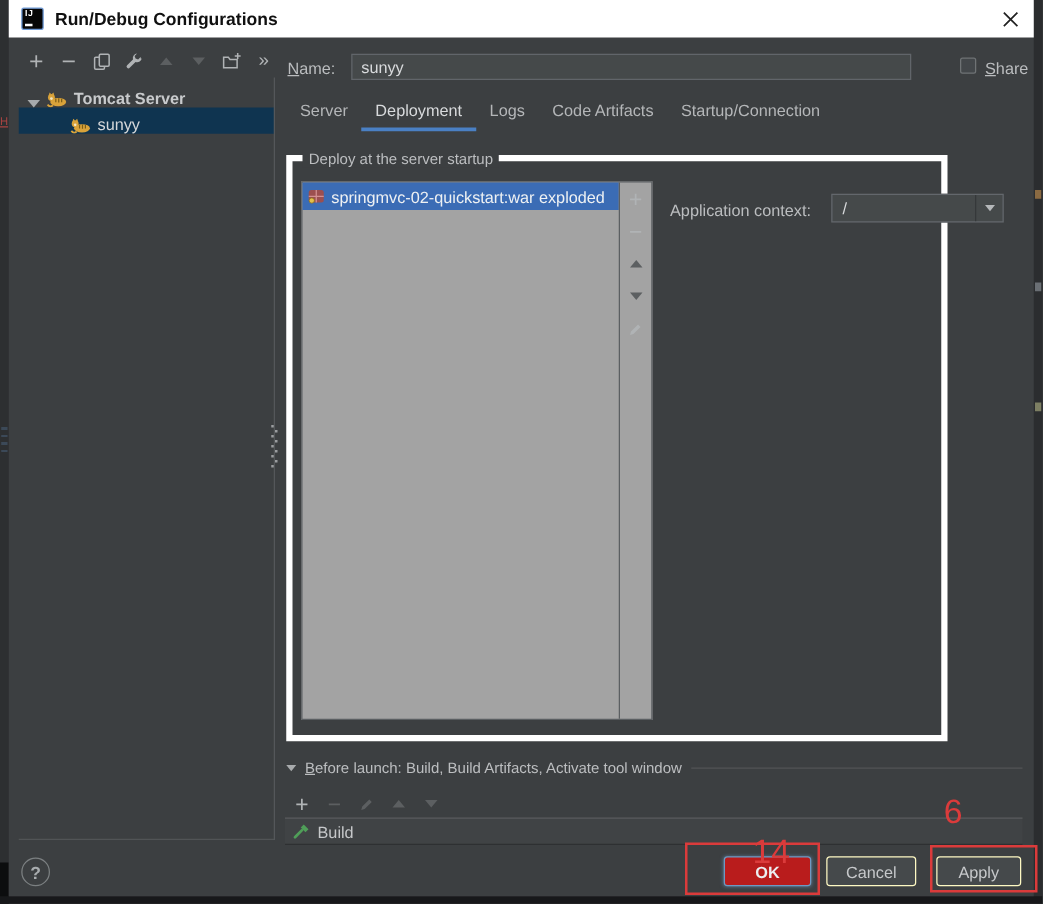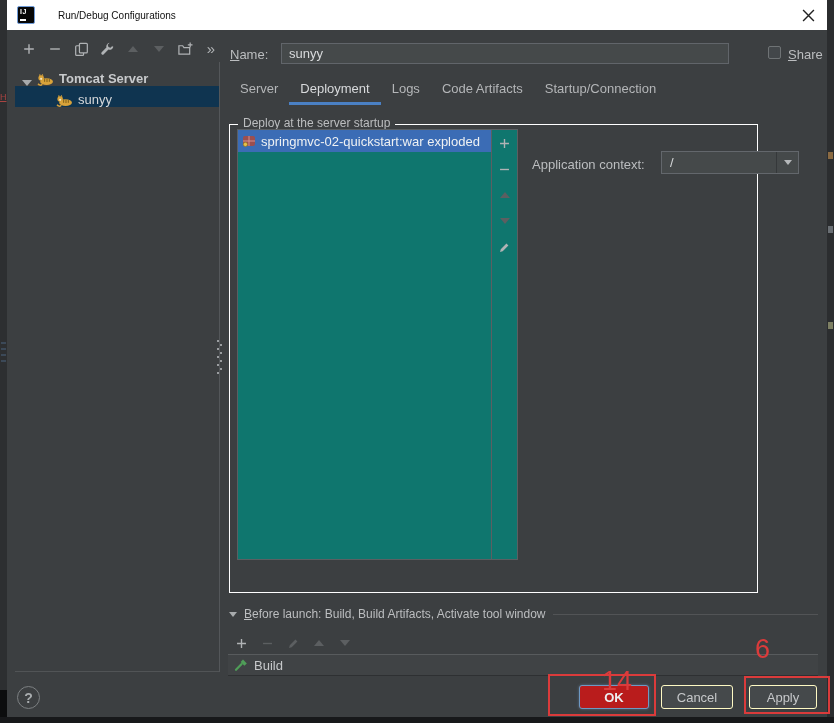--- a/index.html
+++ b/index.html
@@ -16,21 +16,21 @@
   .bg-right-strip i { position:absolute; left:1px; width:5px; height:7px; display:block; }
   .bg-bottom-strip { position:absolute; left:0; top:717px; width:834px; height:6px; background:#17181a; }
 
   
   .dialog { position:absolute; left:7px; top:0; width:820px; height:717px; background:#3c3f41; color:#bbbdbf; font-size:13px; }
 
   .titlebar { position:absolute; left:0; top:0; width:100%; height:30px; background:#ffffff; display:flex; align-items:center; padding:0 10px; }
   .logo { width:18px; height:18px; background:#070707; border:1px solid #6f9bd8; border-radius:2px; position:relative; flex:none; }
   .logo .ij { position:absolute; left:2px; top:1px; color:#fff; font-size:7px; font-weight:bold; letter-spacing:.5px; }
   .logo .bar { position:absolute; left:2px; bottom:2px; width:6px; height:2px; background:#fff; }
-  .titlebar .title { margin-left:23px; color:#101010; font-size:10px; }
+  .titlebar .title { margin-left:9px; color:#101010; font-size:14px;font-weight:bold; }
   .close-btn { margin-left:auto; width:18px; height:18px; display:flex; align-items:center; justify-content:center; cursor:default; }
 
   
   .icon { display:inline-flex; align-items:center; justify-content:center; flex:none; }
   .en { color:#b0b3b5; }
   .dis { color:#5c5f61; }
   .tri-up   { width:0;height:0;border-left:5px solid transparent;border-right:5px solid transparent;border-bottom:6px solid currentColor; }
   .tri-down { width:0;height:0;border-left:5px solid transparent;border-right:5px solid transparent;border-top:6px solid currentColor; }
   .twisty-down { width:0;height:0;border-left:5px solid transparent;border-right:5px solid transparent;border-top:6px solid #a8abad; }
   .twisty-right { width:0;height:0;border-top:5px solid transparent;border-bottom:5px solid transparent;border-left:6px solid #8d9093; }
@@ -59,24 +59,24 @@
       color:#d8dadc; font-size:13px; font-family:"Liberation Sans", sans-serif; padding:0 7px; outline:none; }
   .share-box { position:absolute; left:761px; top:46px; width:13px; height:13px; background:#43474a; border:1px solid #6f7375; border-radius:2px; }
   .share-label { position:absolute; left:781px; top:47px; color:#bbbdbf; }
 
   
   .tabs { position:absolute; left:222px; top:75px; display:flex; }
   .tab { padding:0 11px; line-height:27px; height:30px; color:#b4b6b8; }
   .tab.selected { color:#d8dadc; border-bottom:3px solid #4a80c4; }
 
   
-  .group { position:absolute; left:222px; top:124px; width:529px; height:469px; border:1px solid #ffffff;padding-left:38px; }
+  .group { position:absolute; left:222px; top:124px; width:529px; height:469px; border:5px solid #ffffff;padding-left:38px; }
   .group .legend { position:absolute; top:-9px; left:8px; background:#3c3f41; padding:0 5px; font-size:12px; color:#bcbec0; }
 
-  .listbox { position:absolute; left:7px; top:4px; width:281px; height:431px; border:1px solid #5b5f62; background:#0f766e; }
+  .listbox { position:absolute; left:7px; top:16px; width:281px; height:431px; border:1px solid #5b5f62; background:#a3a3a3; }
   .list-item { height:22px; display:flex; align-items:center; gap:5px; padding-left:4px; margin-right:26px; }
   .list-item.selected { background:#3b6cb5; color:#eef1f3; }
   .vtoolbar { position:absolute; right:0; top:0; bottom:0; width:26px; border-left:1px solid #5b5f62;
       display:flex; flex-direction:column; align-items:center; padding-top:6px; gap:12px; }
   .vtb-btn { width:14px; height:14px; display:flex; align-items:center; justify-content:center; }
 
   .appctx-label { position:absolute; left:302px; top:32px; color:#bbbdbf; }
   .combo { position:absolute; left:431px; top:26px; width:138px; height:23px; background:#45494a; border:1px solid #63676c; display:flex; }
   .combo-value { flex:1; line-height:21px; padding-left:8px; color:#d8dadc; }
   .combo-arrow { width:22px; border-left:1px solid #35383a; display:flex; align-items:center; justify-content:center; }

